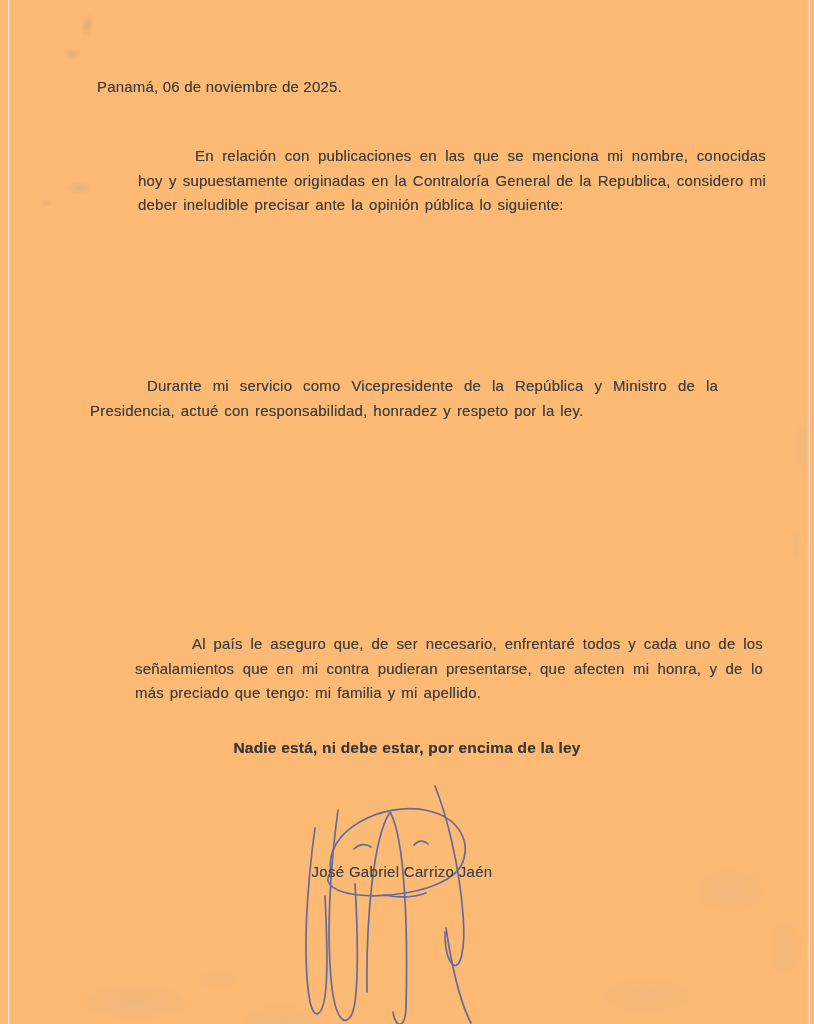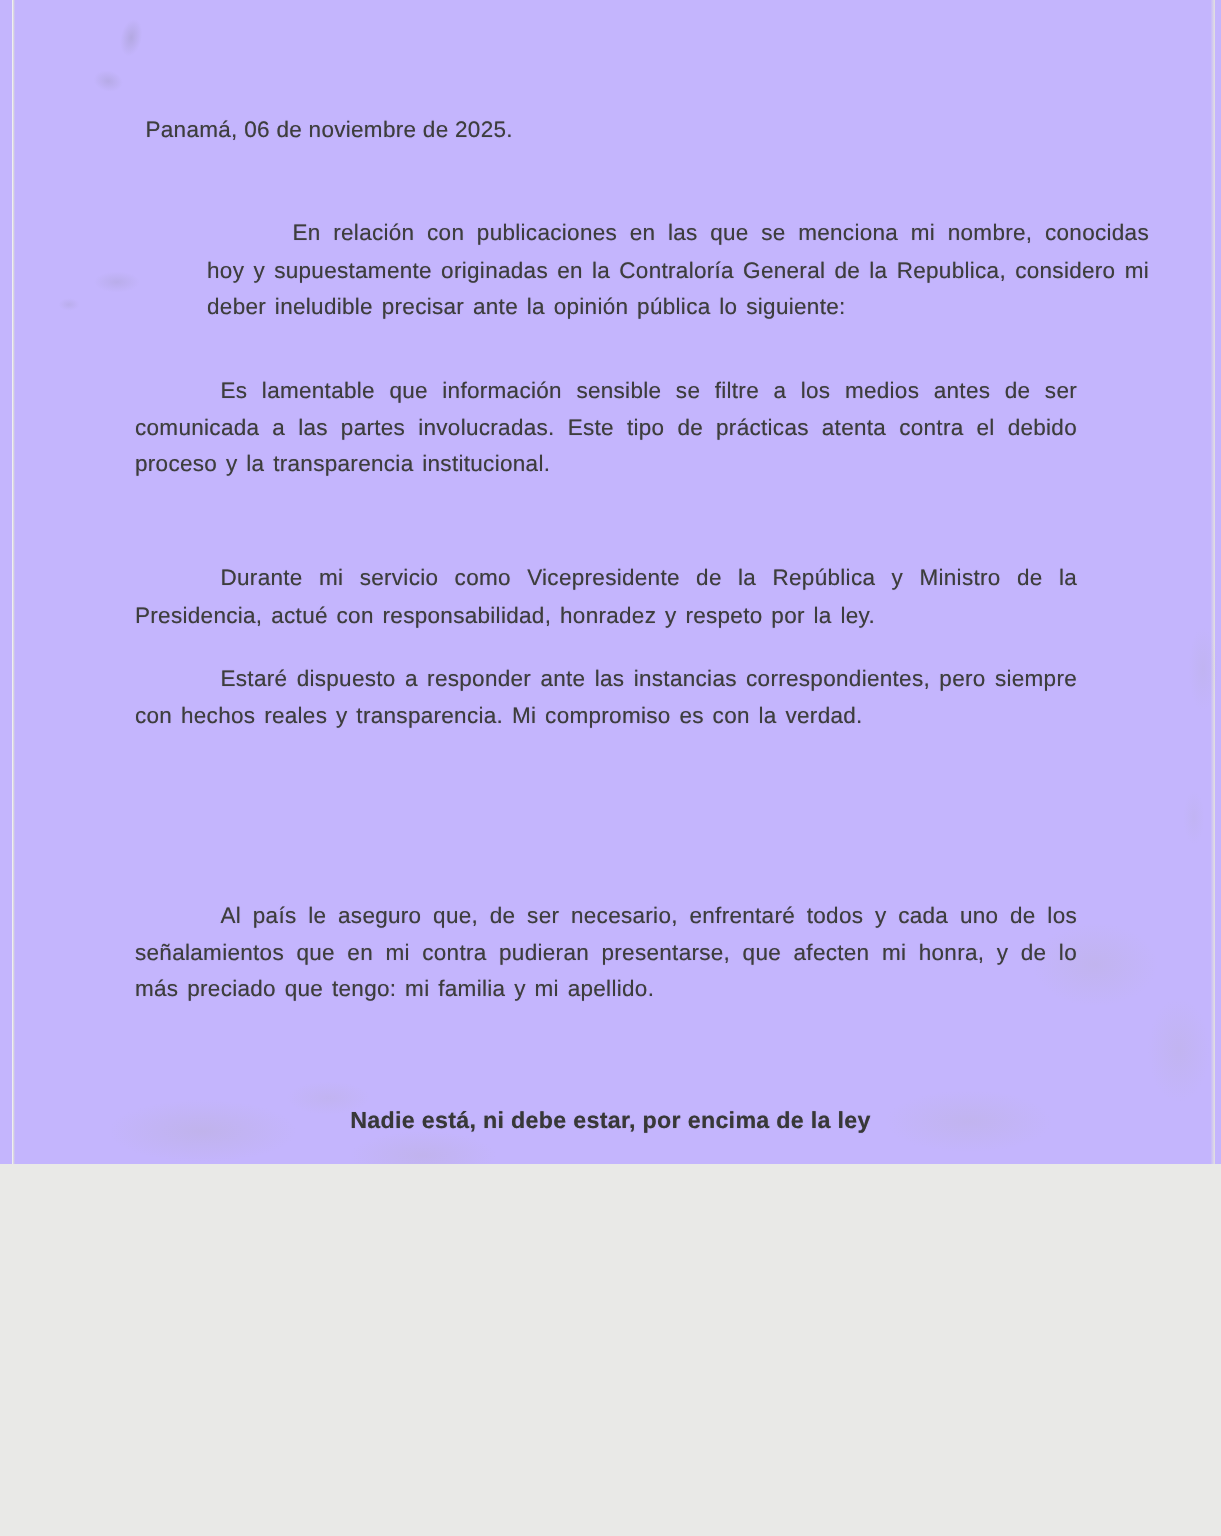--- a/index.html
+++ b/index.html
@@ -4,23 +4,23 @@
 <style>
   html, body {
     margin: 0;
     padding: 0;
     background: #e9e9e7;
     font-family: "Liberation Sans", sans-serif;
   }
   .page {
     position: relative;
     width: 814px;
-    height: 776px;
+    height: 1024px;
     margin: 0 auto;
-    background: #c4b5fd;
+    background: #fdba74;
     overflow: hidden;
     color: #3d3d3d;
   }
   
   .edge-left {
     position: absolute;
     left: 8px; top: 0;
     width: 2px; height: 100%;
     background: linear-gradient(to right, #ffffff, #dcdcda 50%, transparent);
     opacity: 0.9;
@@ -86,21 +86,21 @@
     text-indent: 57px;
     letter-spacing: 0.2px;
     word-spacing: 1.5px;
     text-shadow: 0 0 0.5px rgba(70,70,70,0.6);
   }
   .p1 { top: 144px; margin-left: 48px; }
   .p2 { top: 249px; }
   .p3 { top: 374px; }
   .p4 { top: 441px; }
   .p5 { top: 523px; }
-  .p6 { top: 599px; }
+  .p6 { top: 632px; margin-left: 45px; }
   .closing {
     position: absolute;
     left: 0; top: 739px;
     width: 814px;
     margin: 0;
     text-align: center;
     font-size: 15.5px;
     font-weight: bold;
     letter-spacing: 0.2px;
     color: #383838;
@@ -133,23 +133,21 @@
   <div class="edge-right"></div>
   <div class="smudge smudge-tl1"></div>
   <div class="smudge smudge-tl2"></div>
   <div class="smudge smudge-bl"></div>
   <div class="smudge smudge-br"></div>
   <div class="smudge smudge-rm"></div>
 
   <div class="date-line">Panamá, 06 de noviembre de 2025.</div>
 
   <p class="para p1">En relación con publicaciones en las que se menciona mi nombre, conocidas hoy y supuestamente originadas en la Contraloría General de la Republica, considero mi deber ineludible precisar ante la opinión pública lo siguiente:</p>
-  <p class="para p2">Es lamentable que información sensible se filtre a los medios antes de ser comunicada a las partes involucradas. Este tipo de prácticas atenta contra el debido proceso y la transparencia institucional.</p>
   <p class="para p3">Durante mi servicio como Vicepresidente de la República y Ministro de la Presidencia, actué con responsabilidad, honradez y respeto por la ley.</p>
-  <p class="para p4">Estaré dispuesto a responder ante las instancias correspondientes, pero siempre con hechos reales y transparencia. Mi compromiso es con la verdad.</p>
   <p class="para p6">Al país le aseguro que, de ser necesario, enfrentaré todos y cada uno de los señalamientos que en mi contra pudieran presentarse, que afecten mi honra, y de lo más preciado que tengo: mi familia y mi apellido.</p>
 
   <p class="closing">Nadie está, ni debe estar, por encima de la ley</p>
 
   <svg class="signature-svg" viewBox="0 0 245 248" xmlns="http://www.w3.org/2000/svg">
     <g fill="none" stroke="#51619f" stroke-width="1.7" stroke-linecap="round" opacity="0.88">
 
       <path d="M 60 52 C 52 110, 47 182, 55 226 C 59 244, 67 241, 70 220 C 73 200, 72 160, 70 120"></path>
 
       <path d="M 83 34 C 75 92, 71 162, 77 212 C 81 243, 90 252, 97 238 C 104 222, 103 158, 100 108"></path>

